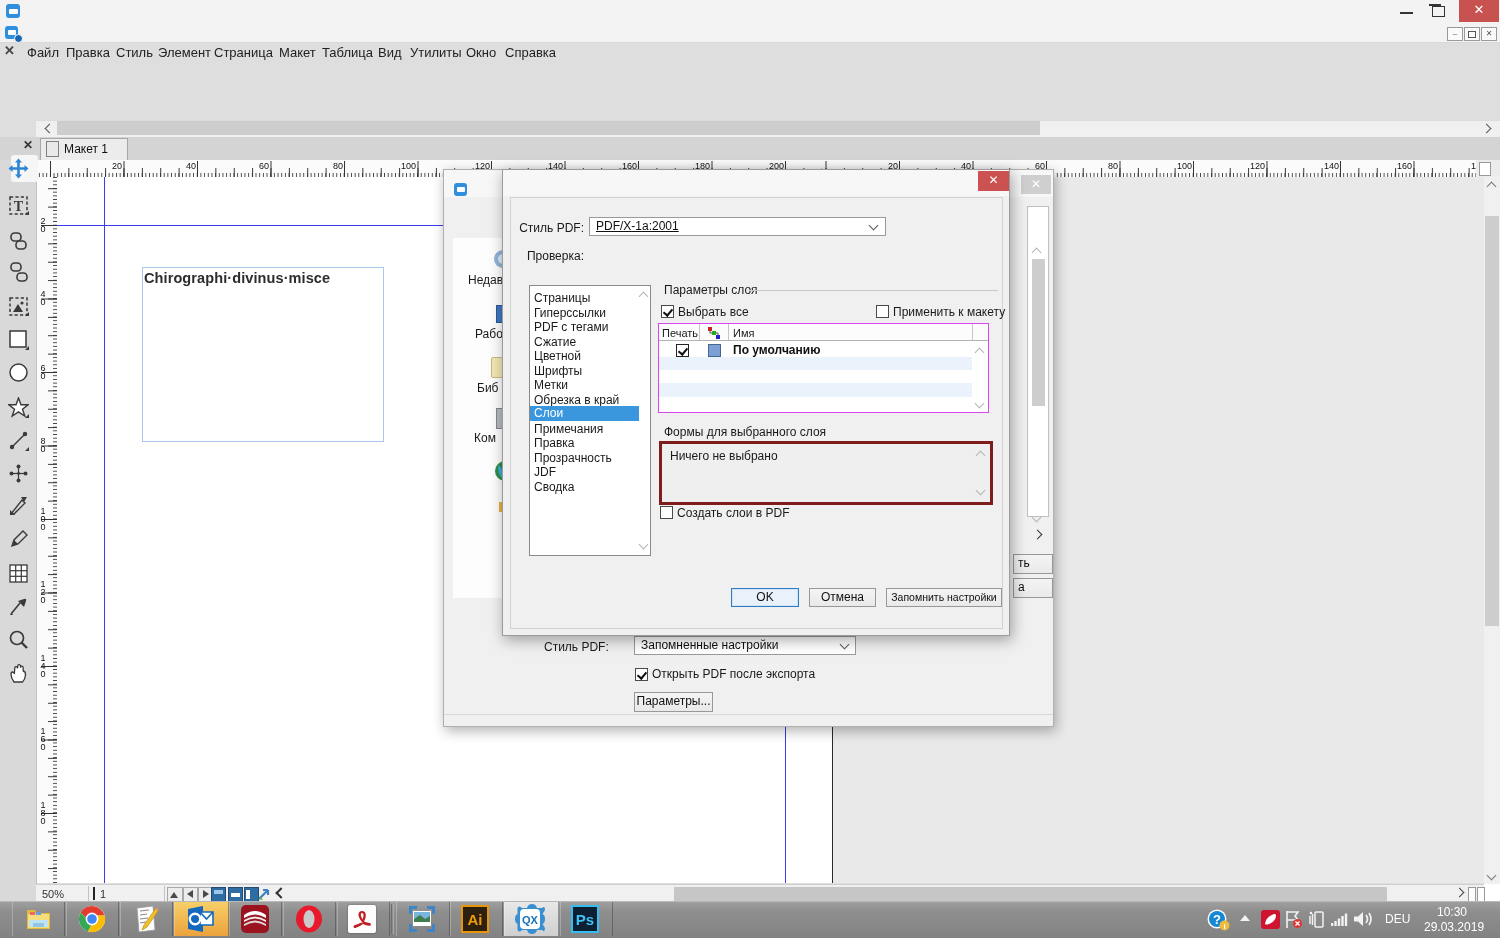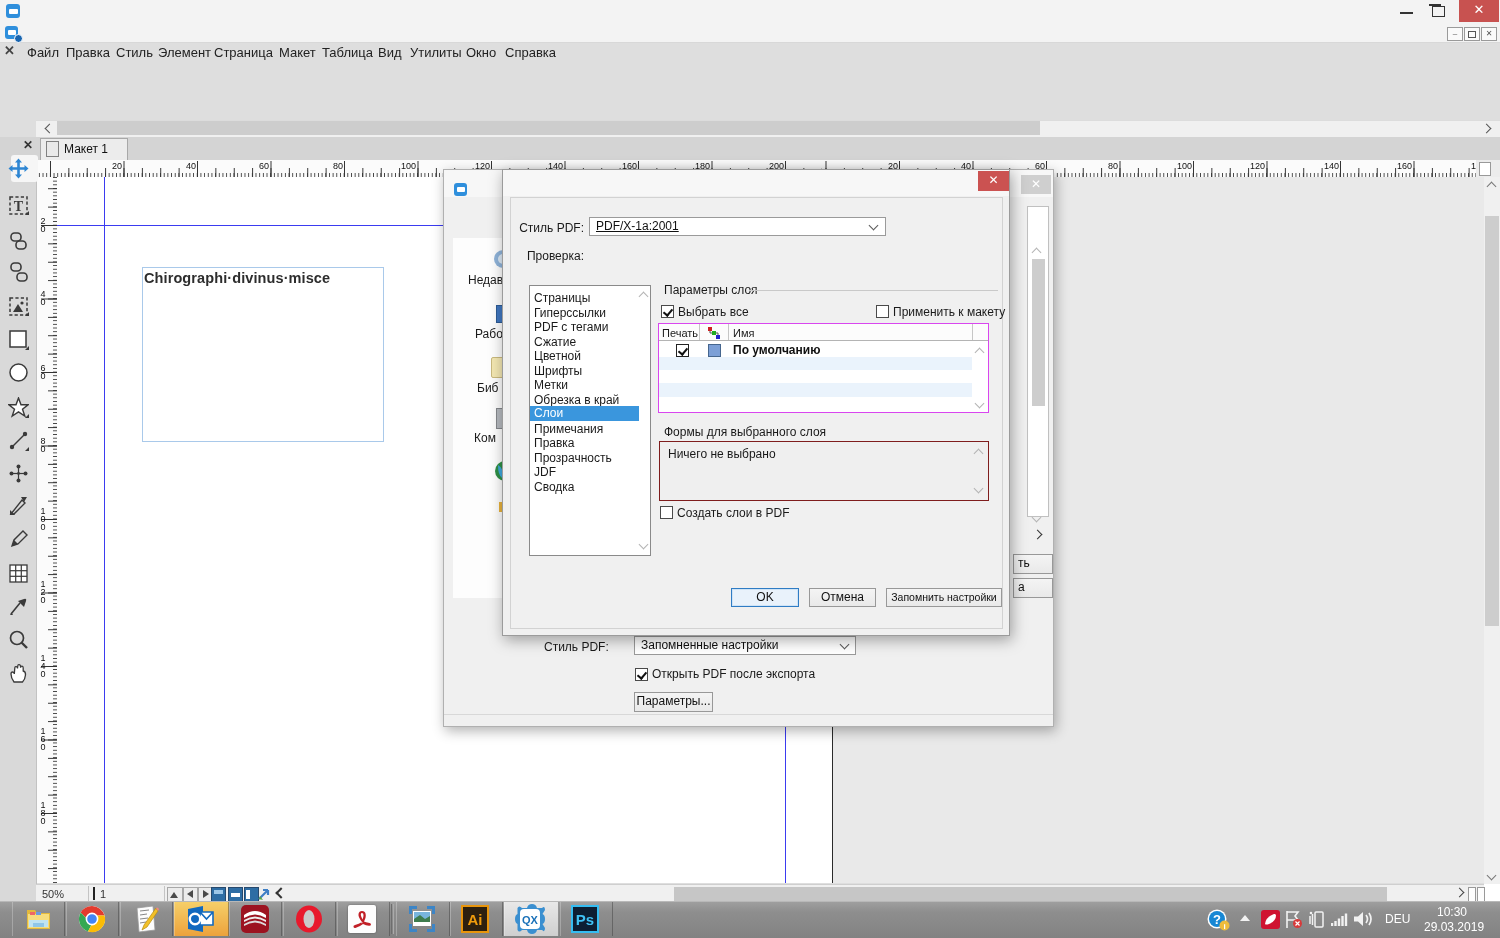--- a/index.html
+++ b/index.html
@@ -336,21 +336,21 @@
     <div style="position:absolute;left:313px;top:0;width:1px;height:16px;background:#c6c6c6;"></div>
     <div class="cb ck" style="left:17px;top:20px;border-color:#222;"></div>
     <div style="position:absolute;left:49px;top:20px;width:11px;height:11px;background:#7c9fd6;border:1px solid #46668e;"></div>
     <div style="position:absolute;left:74px;top:19px;font-size:12px;font-weight:bold;color:#111;">По умолчанию</div>
     <div style="position:absolute;left:0;top:33px;width:313px;height:13px;background:#eaf3fc;"></div>
     <div style="position:absolute;left:0;top:59px;width:313px;height:14px;background:#eaf3fc;"></div>
     <div class="chu gry" style="left:317px;top:25px;"></div>
     <div class="chd gry" style="left:317px;top:76px;"></div>
   </div>
   <div class="abs t12" style="left:161px;top:255px;">Формы для выбранного слоя</div>
-  <div class="abs" style="left:156px;top:271px;width:328px;height:58px;background:#efefef;border:1px solid #7f1d1d;">
+  <div class="abs" style="left:156px;top:271px;width:328px;height:58px;background:#efefef;border:3px solid #7f1d1d;">
     <div class="t12" style="position:absolute;left:8px;top:5px;">Ничего не выбрано</div>
     <div class="chu gry" style="right:6px;top:8px;"></div>
     <div class="chd gry" style="right:6px;bottom:8px;"></div>
   </div>
   <div class="cb" style="left:157px;top:336px;"></div>
   <div class="abs t12" style="left:174px;top:336px;">Создать слои в PDF</div>
   <div class="btn" style="left:228px;top:418px;width:66px;height:17px;line-height:16px;border:1px solid #2f7cc4;background:#e9f2fb;box-shadow:0 0 0 1px #cfe4f7 inset;">OK</div>
   <div class="btn" style="left:306px;top:418px;width:65px;height:17px;line-height:16px;">Отмена</div>
   <div class="btn" style="left:383px;top:418px;width:114px;height:17px;line-height:16px;font-size:10.5px;">Запомнить настройки</div>
 </div>

